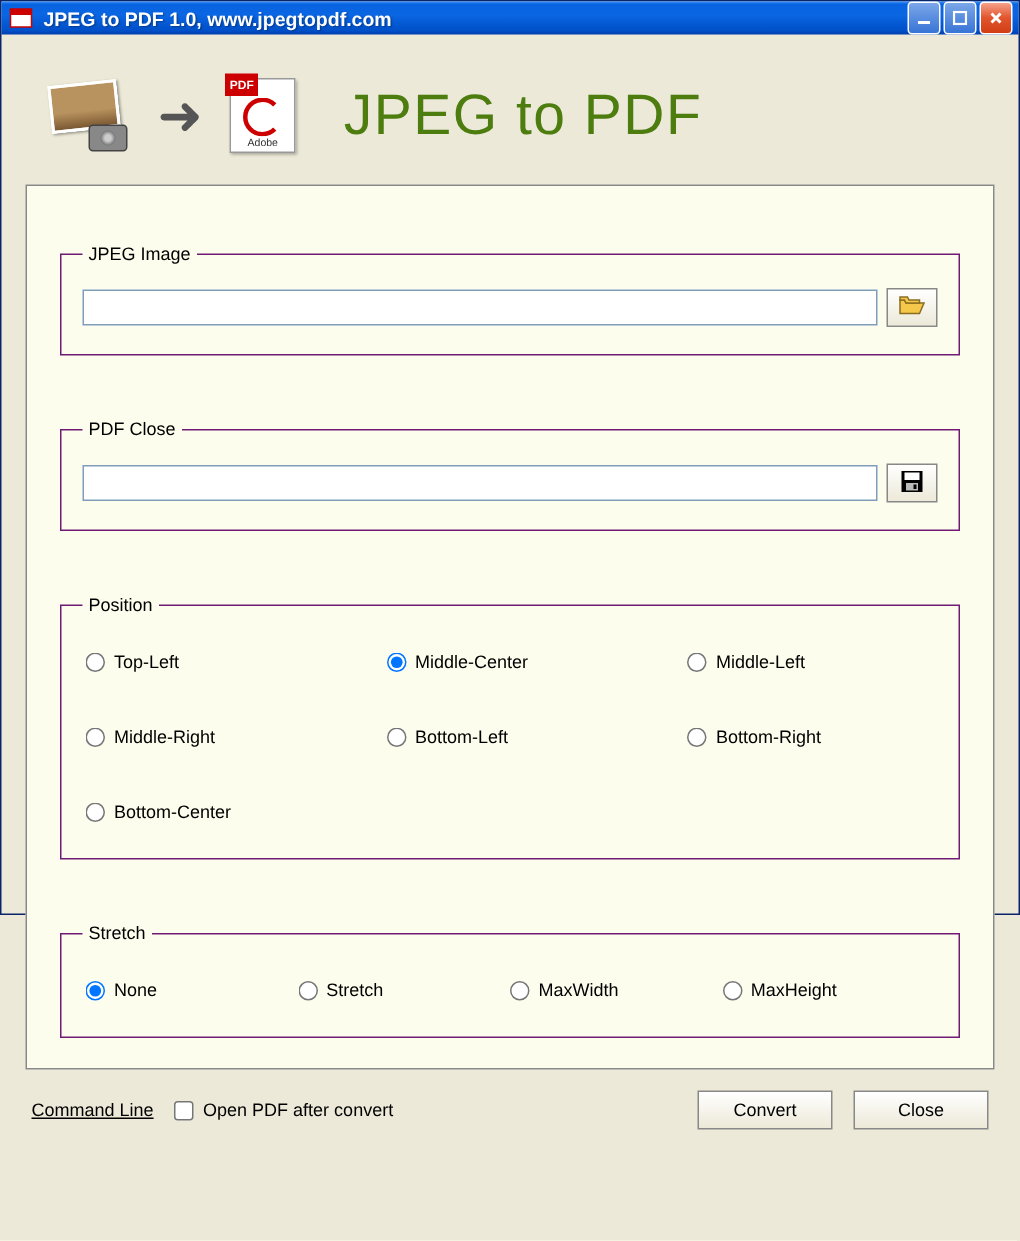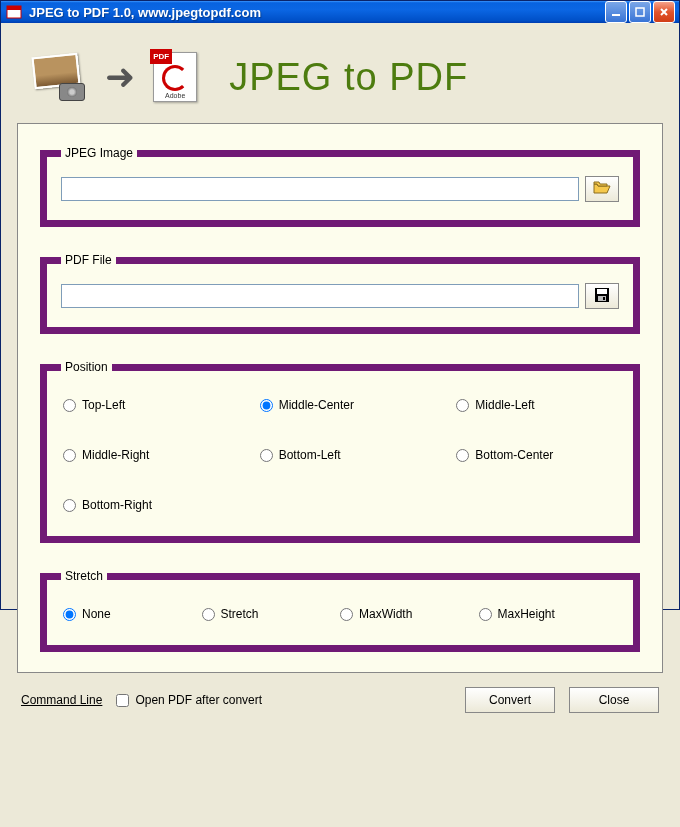--- a/index.html
+++ b/index.html
@@ -82,23 +82,24 @@
 .main-panel {
   border: 1px solid #888;
   background: #fdfded;
   flex: 1;
   padding: 22px 22px 20px 22px;
   display: flex;
   flex-direction: column;
   gap: 26px;
 }
 fieldset {
-  border: 7px solid #701a75;
+  border: 1px solid #701a75;
   padding: 16px 14px 18px 14px;
   position: relative;
+  margin-top: 16px;
 }
 fieldset legend {
   padding: 0 4px;
   background: #fdfded;
   font-size: 12px;
 }
 .file-row {
   display: flex;
   gap: 6px;
   align-items: center;
@@ -262,21 +263,21 @@
               <svg width="18" height="14" viewBox="0 0 18 14">
                 <path d="M1 3 L1 12 L14 12 L17 5 L5 5 L4 3 Z" fill="#f5c84c" stroke="#8a6d1f"></path>
                 <path d="M1 3 L4 3 L5 5 L14 5 L14 3 L7 3 L6 1 L1 1 Z" fill="#f5c84c" stroke="#8a6d1f"></path>
               </svg>
             </span>
           </div>
         </div>
       </fieldset>
 
       <fieldset>
-        <legend>PDF File</legend>
+        <legend>PDF Close</legend>
         <div class="file-row">
           <input type="text" value="" style="">
           <div class="icon-btn">
             <span>
               <svg width="16" height="16" viewBox="0 0 16 16">
                 <rect x="1" y="1" width="14" height="14" fill="#000"></rect>
                 <rect x="3" y="2" width="10" height="5" fill="#fff"></rect>
                 <rect x="4" y="9" width="8" height="5" fill="#bbb"></rect>
                 <rect x="9" y="10" width="2" height="3" fill="#000"></rect>
               </svg>
@@ -303,25 +304,25 @@
             <label class="radio-item">
               <input type="radio" name="position" style="">
               <span>Middle-Right</span>
             </label>
             <label class="radio-item">
               <input type="radio" name="position" style="">
               <span>Bottom-Left</span>
             </label>
             <label class="radio-item">
               <input type="radio" name="position" style="">
+              <span>Bottom-Right</span>
+            </label>
+            <label class="radio-item">
+              <input type="radio" name="position" style="">
               <span>Bottom-Center</span>
-            </label>
-            <label class="radio-item">
-              <input type="radio" name="position" style="">
-              <span>Bottom-Right</span>
             </label>
           </div>
       </fieldset>
 
       <fieldset>
         <legend>Stretch</legend>
         <div class="stretch-row" id="stretch-row">
             <label class="radio-item">
               <input type="radio" name="stretch" checked="" style="">
               <span>None</span>

